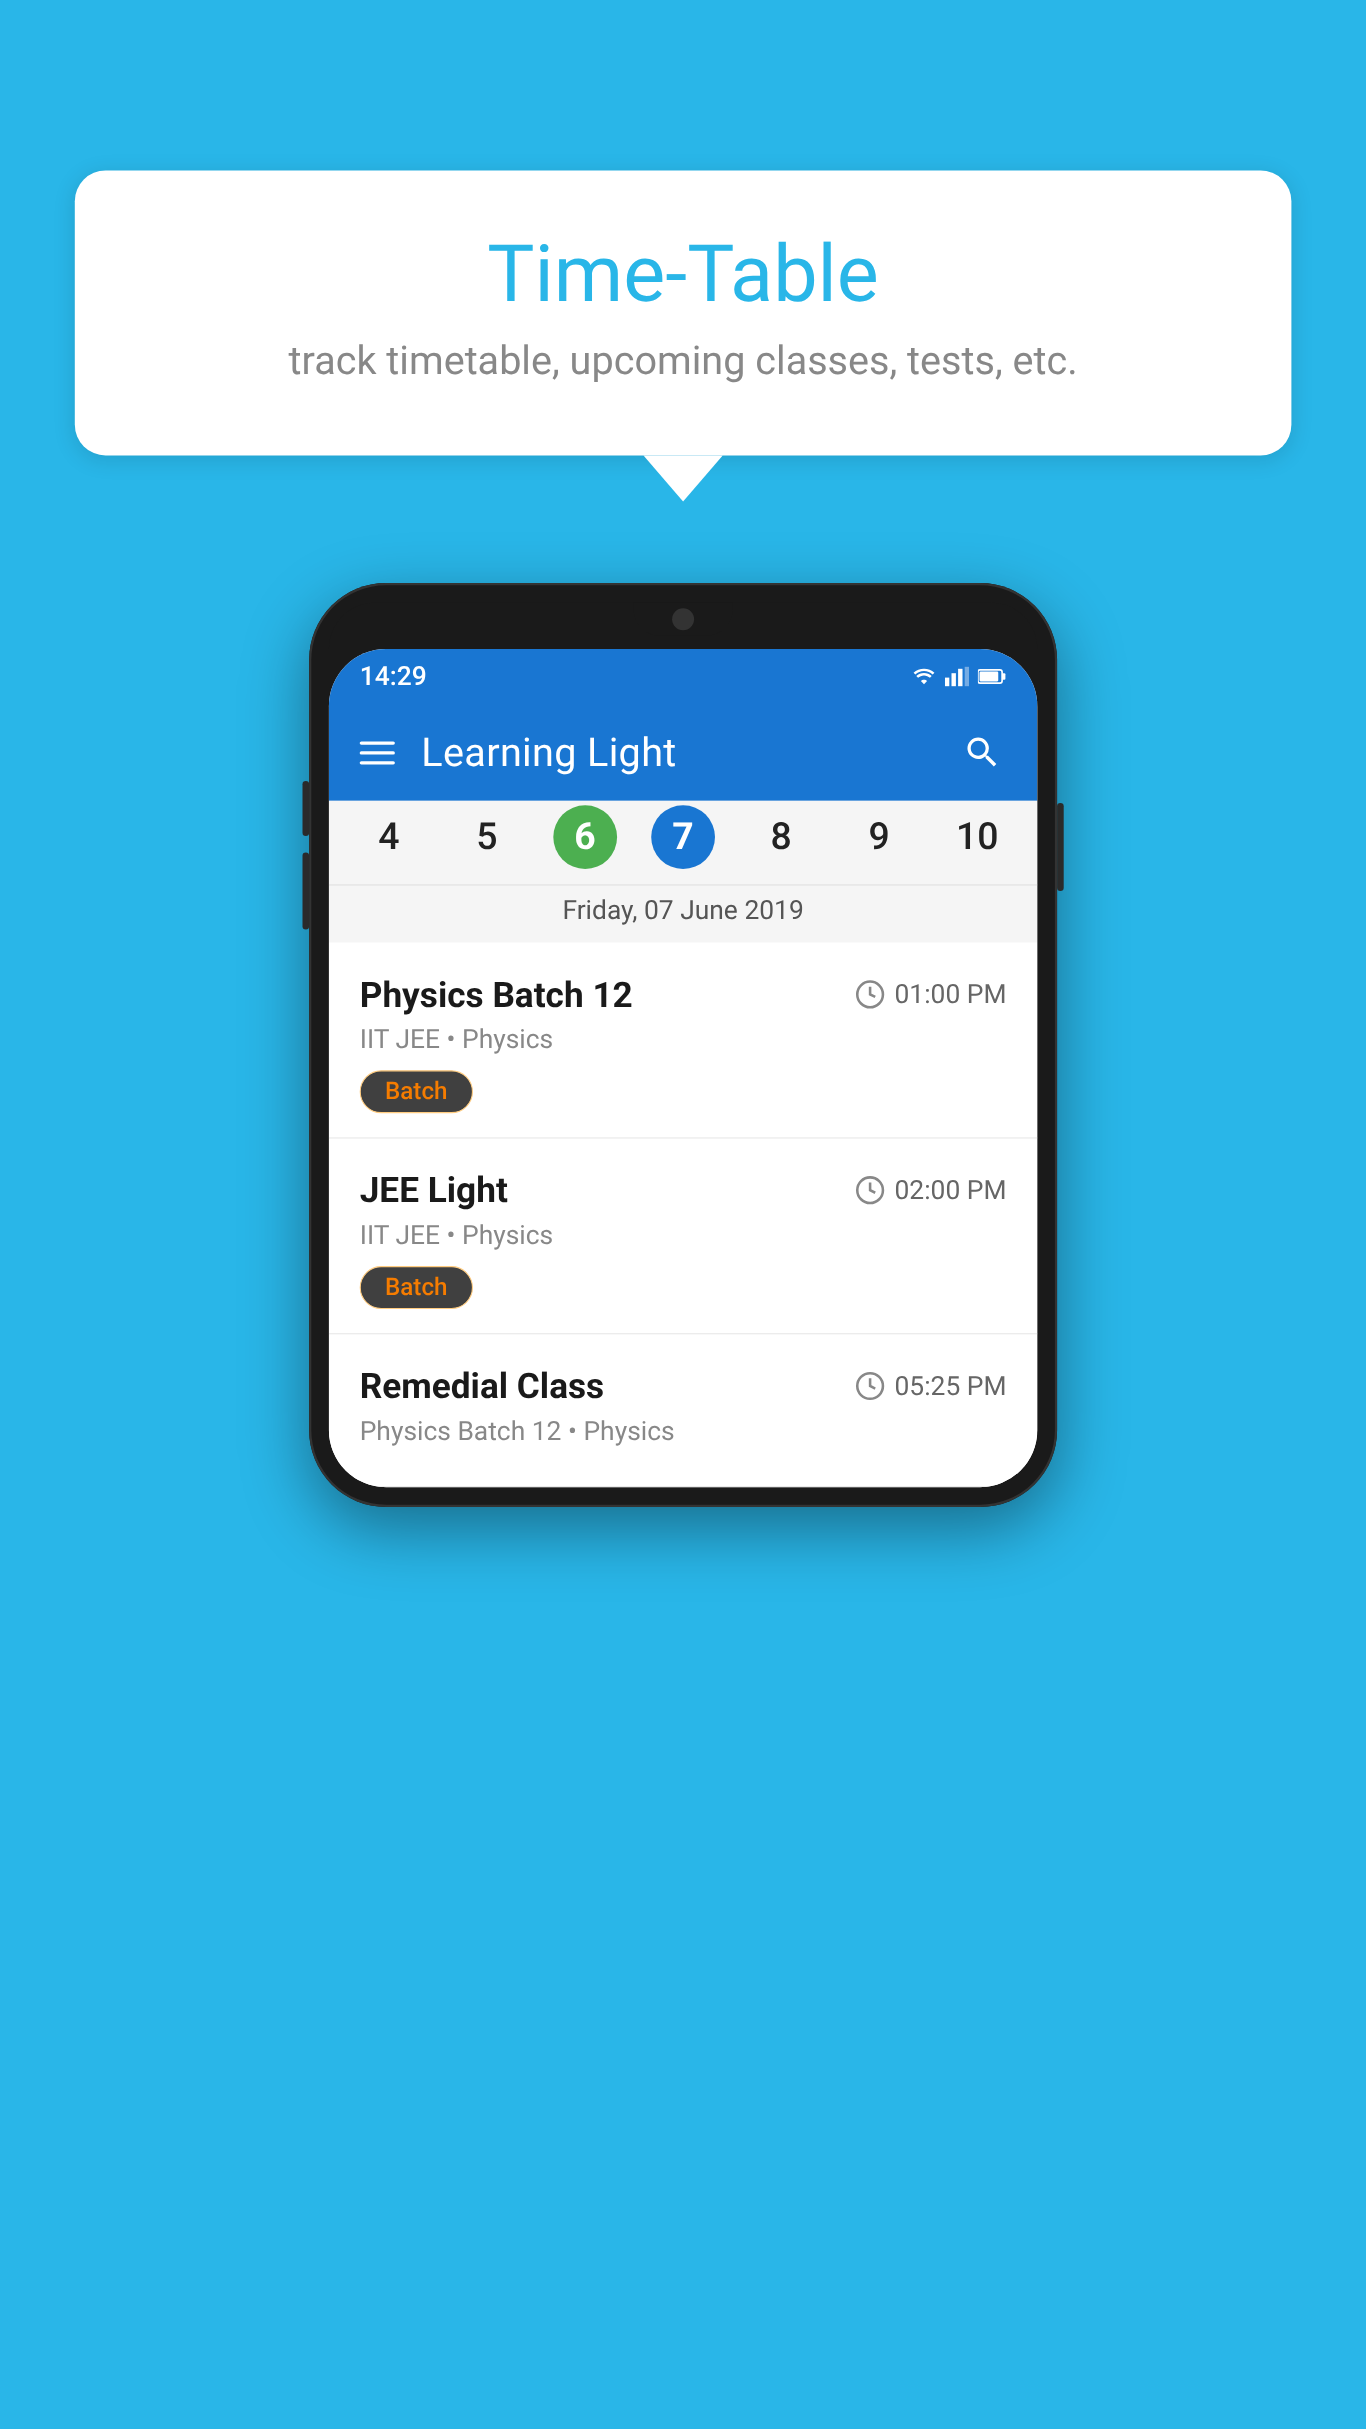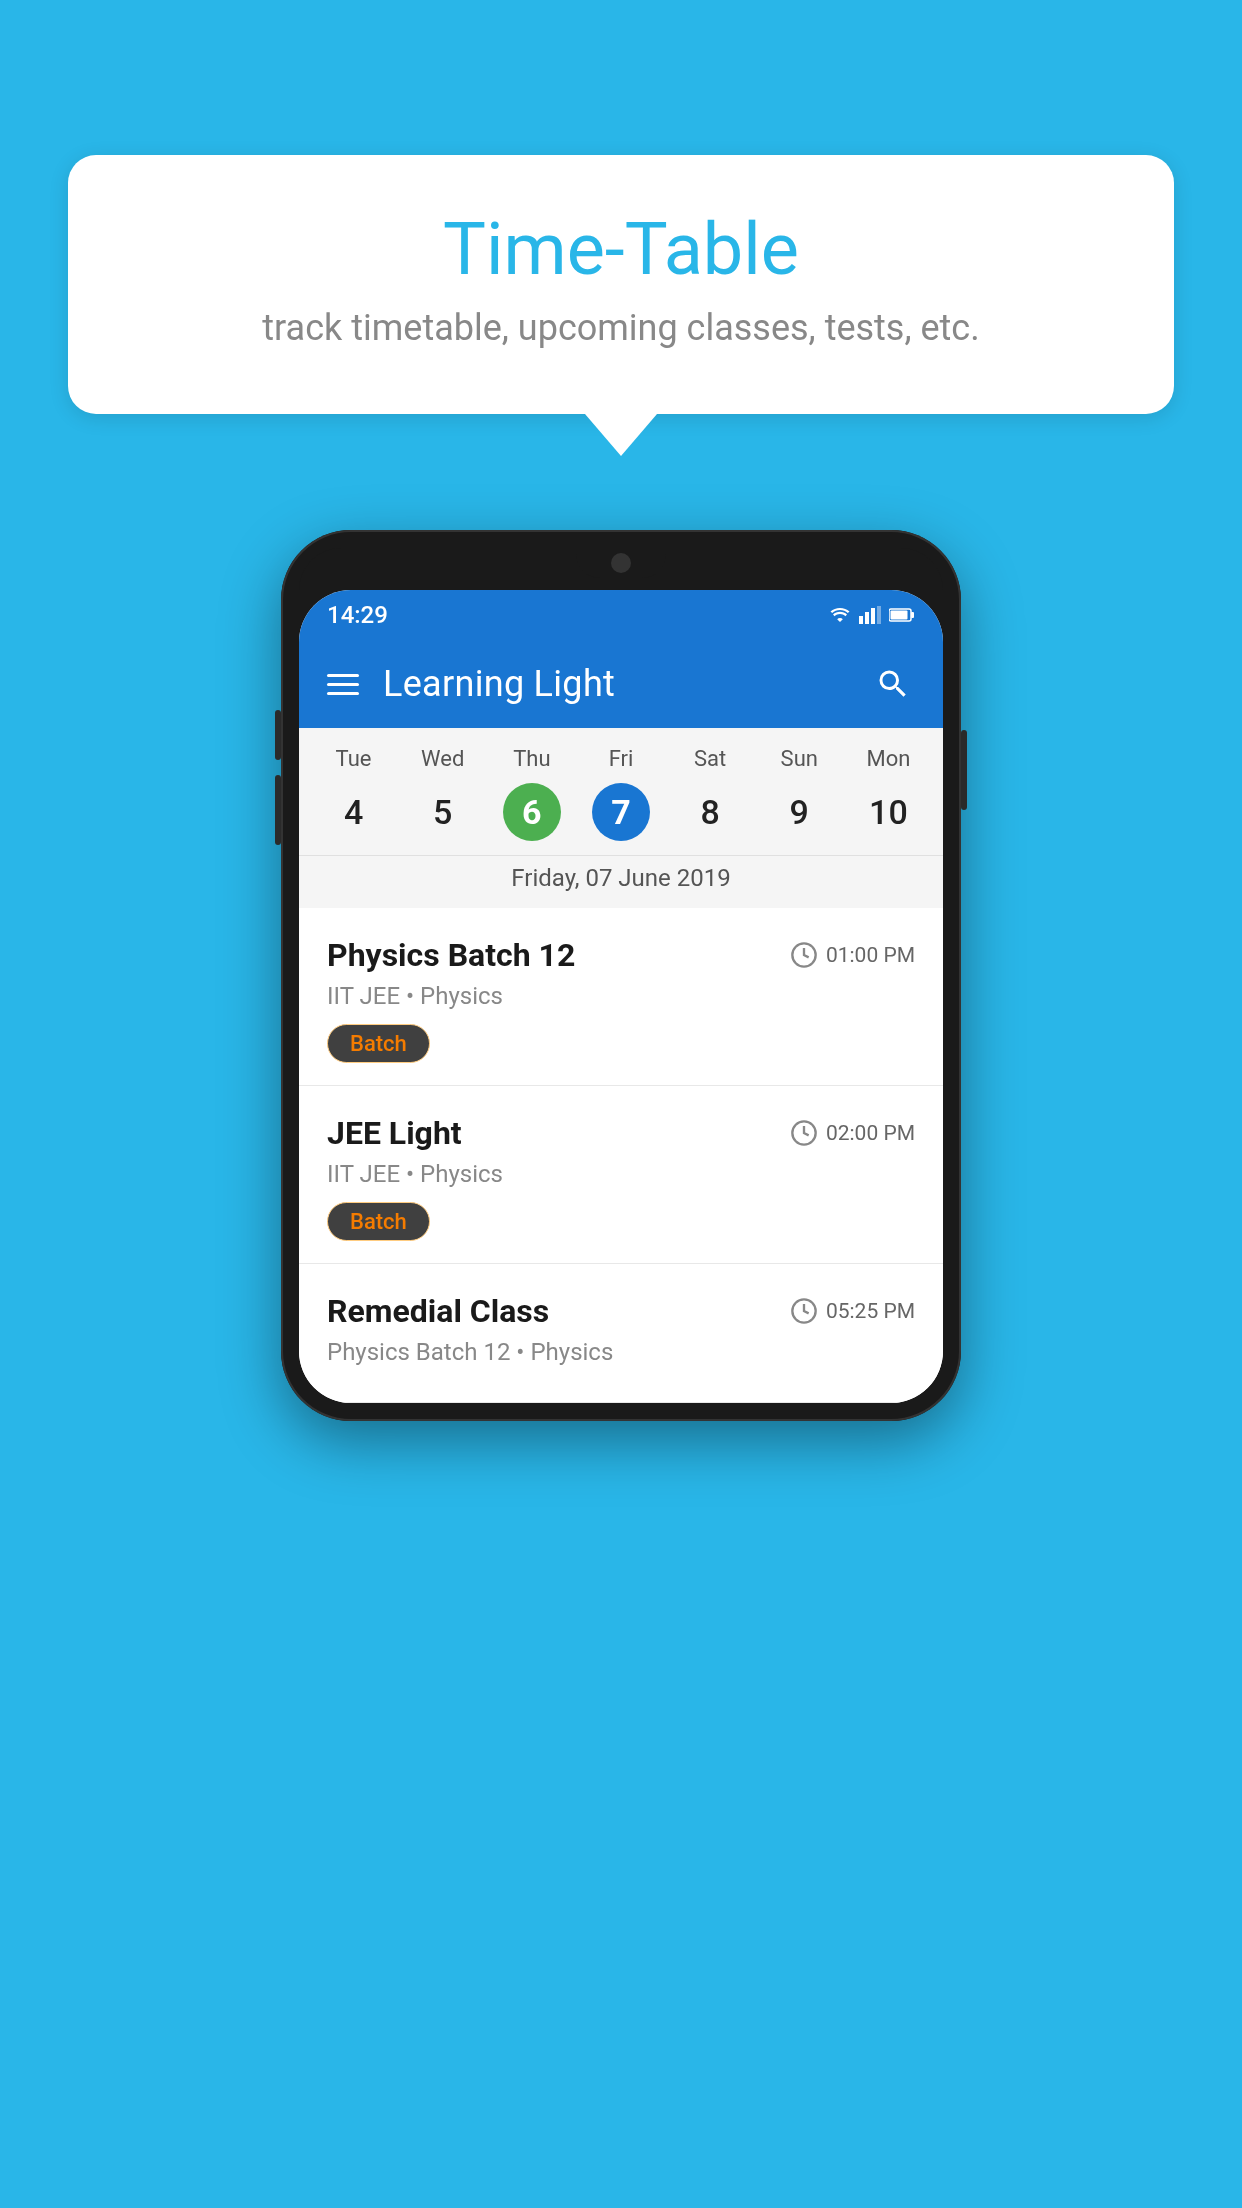--- a/index.html
+++ b/index.html
@@ -269,21 +269,21 @@
       font-size: 32px;
       font-weight: 700;
       color: #1a1a1a;
     }
 
     .item-time {
       display: flex;
       align-items: center;
       gap: 8px;
       color: #666;
-      font-size: 21px;
+      font-size: 24px;
     }
 
     .clock-icon {
       width: 28px;
       height: 28px;
     }
 
     .item-subtitle {
       font-size: 24px;
       color: #888;
@@ -385,29 +385,20 @@
         </div>
         <div class="app-title">Learning Light</div>
         <div class="search-icon-btn">
           <svg viewBox="0 0 24 24">
             <path d="M15.5 14h-.79l-.28-.27A6.471 6.471 0 0 0 16 9.5 6.5 6.5 0 1 0 9.5 16c1.61 0 3.09-.59 4.23-1.57l.27.28v.79l5 4.99L20.49 19l-4.99-5zm-6 0C7.01 14 5 11.99 5 9.5S7.01 5 9.5 5 14 7.01 14 9.5 11.99 14 9.5 14z"></path>
           </svg>
         </div>
       </div>
 
       <div class="calendar-strip">
-        <div class="day-labels" id="day-labels-container">
-            <div class="day-label">Tue</div>
-            <div class="day-label">Wed</div>
-            <div class="day-label">Thu</div>
-            <div class="day-label">Fri</div>
-            <div class="day-label">Sat</div>
-            <div class="day-label">Sun</div>
-            <div class="day-label">Mon</div>
-          </div>
         <div class="day-numbers" id="day-numbers-container">
             <div class="day-num">4</div>
             <div class="day-num">5</div>
             <div class="day-num today">6</div>
             <div class="day-num selected">7</div>
             <div class="day-num">8</div>
             <div class="day-num">9</div>
             <div class="day-num">10</div>
           </div>
         <div class="selected-date-label">Friday, 07 June 2019</div>

